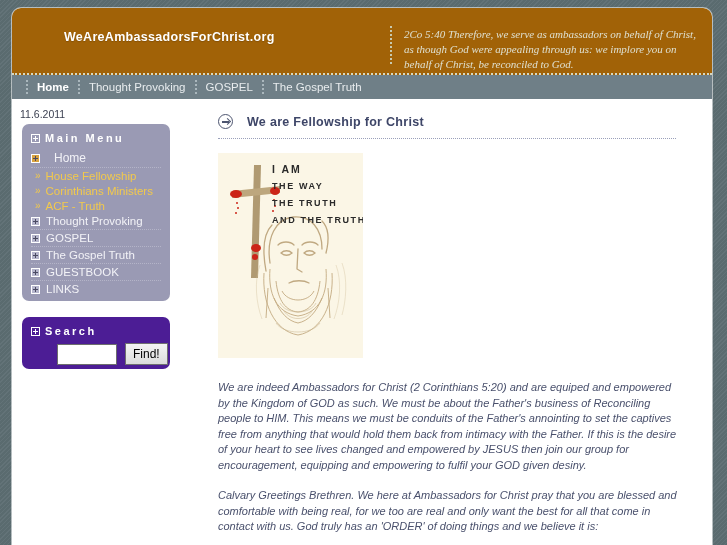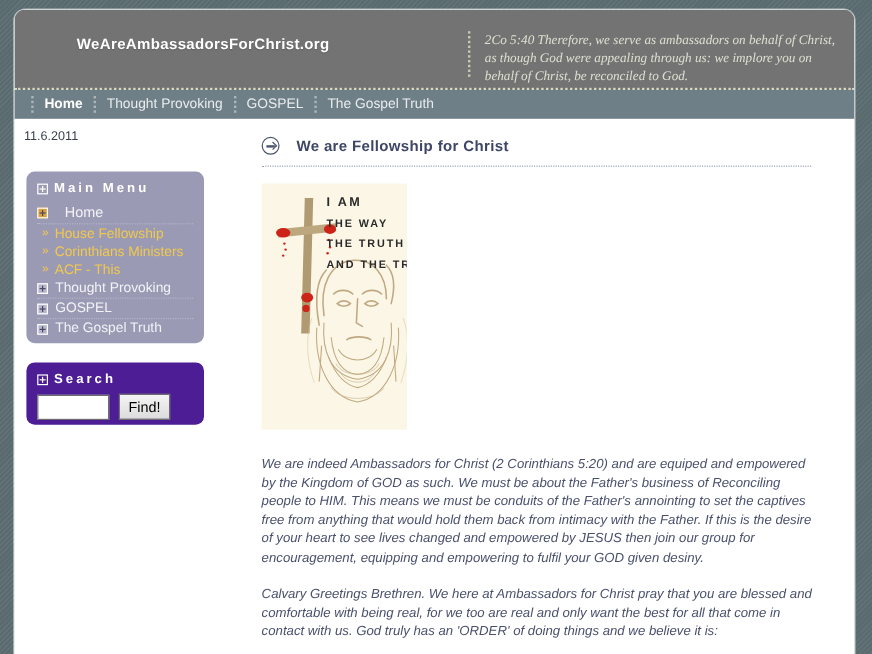--- a/index.html
+++ b/index.html
@@ -31,21 +31,21 @@
     background: #ffffff;
     border-radius: 9px 9px 0 0;
     box-shadow: 0 0 0 1px rgba(255,255,255,0.55);
     overflow: hidden;
   }
 
   
   .header-banner {
     position: relative;
     height: 67px;
-    background: #737373;
+    background: #a16207;
     border-radius: 8px 8px 0 0;
     border-bottom: 2px dotted #d6d8c2;
   }
 
   .site-title {
     position: absolute;
     left: 52px;
     top: 22px;
     color: #ffffff;
     font-size: 12.5px;
@@ -112,21 +112,21 @@
     left: 0;
     top: 0;
     width: 196px;
     padding: 8px 0 0 4px;
   }
 
   .date-text {
     font-size: 10.5px;
     color: #3a3f50;
     padding-left: 4px;
-    margin-bottom: 23px;
+    margin-bottom: 4px;
   }
 
   .panel {
     width: 148px;
     margin-left: 6px;
     border-radius: 7px;
     padding: 8px 9px 4px 9px;
   }
 
   .panel-menu { background: #9a9ab4; margin-bottom: 16px; }
@@ -203,20 +203,21 @@
     cursor: pointer;
   }
   .sub-row .chev { font-size: 10px; color: #f2c94c; }
 
   
   .search-row {
     display: flex;
     align-items: center;
     gap: 8px;
     margin-top: 6px;
+    margin-left: 26px;
   }
   .search-input {
     width: 60px;
     height: 21px;
     border: 1px solid #6d6d6d;
     background: #ffffff;
     font-family: "Liberation Sans", sans-serif;
     font-size: 11px;
     padding: 0 3px;
   }
@@ -276,21 +277,21 @@
 
   .page-title {
     color: #3e4668;
     font-size: 12.5px;
     font-weight: bold;
     letter-spacing: 0.3px;
   }
 
   .hero-image {
     margin-top: 14px;
-    width: 121px;
+    width: 145px;
     height: 205px;
     background: #fbf6e6;
     position: relative;
     overflow: hidden;
   }
 
   .hero-text {
     position: absolute;
     left: 54px;
     top: 8px;
@@ -355,34 +356,42 @@
           <div class="sub-row">
             <span class="chev">»</span>
             <span>House Fellowship</span>
           </div>
           <div class="sub-row">
             <span class="chev">»</span>
             <span>Corinthians Ministers</span>
           </div>
           <div class="sub-row">
             <span class="chev">»</span>
-            <span>ACF - This</span>
+            <span>ACF - Truth</span>
           </div>
 
           <div class="menu-row">
             <span class="plus-box"></span>
             <span>Thought Provoking</span>
           </div>
           <div class="menu-row">
             <span class="plus-box"></span>
             <span>GOSPEL</span>
           </div>
           <div class="menu-row">
             <span class="plus-box"></span>
             <span>The Gospel Truth</span>
+          </div>
+          <div class="menu-row">
+            <span class="plus-box"></span>
+            <span>GUESTBOOK</span>
+          </div>
+          <div class="menu-row">
+            <span class="plus-box"></span>
+            <span>LINKS</span>
           </div>
 
         </div>
       </div>
 
       <div class="panel panel-search">
         <div class="panel-title">
           <span class="box-icon"></span>
           <span>Search</span>
         </div>

